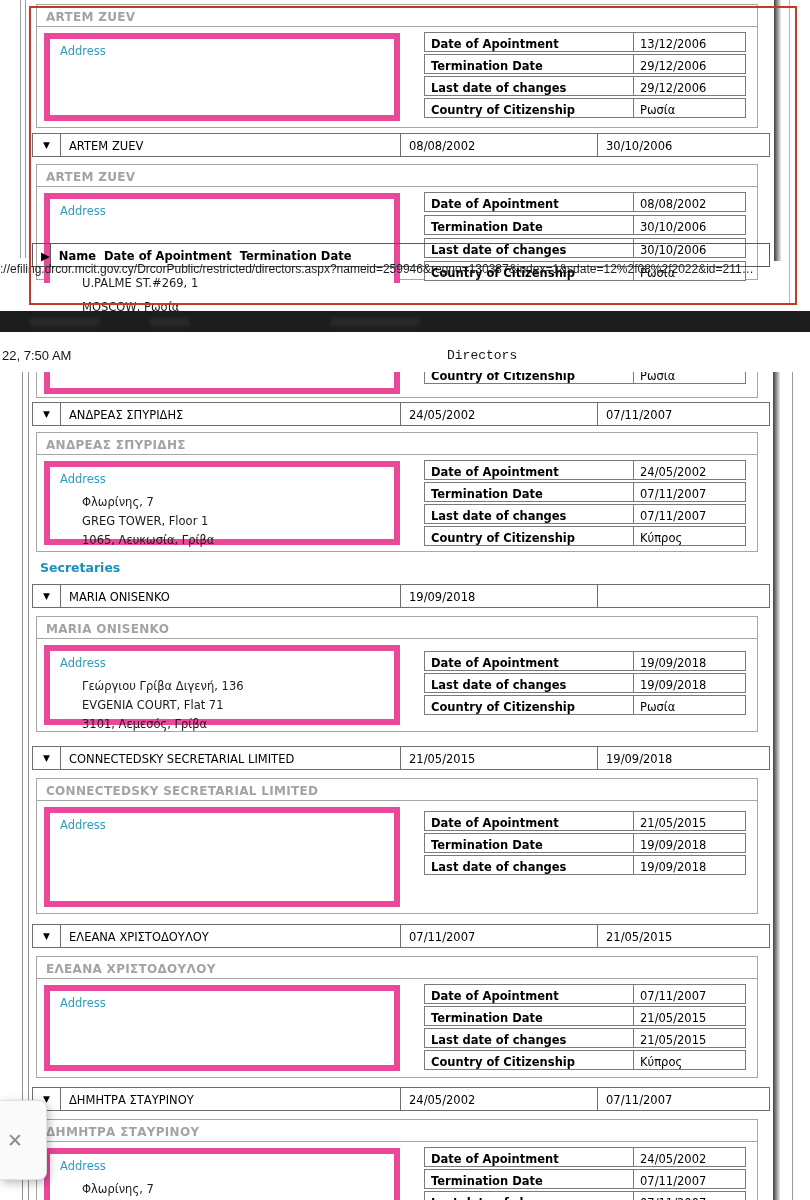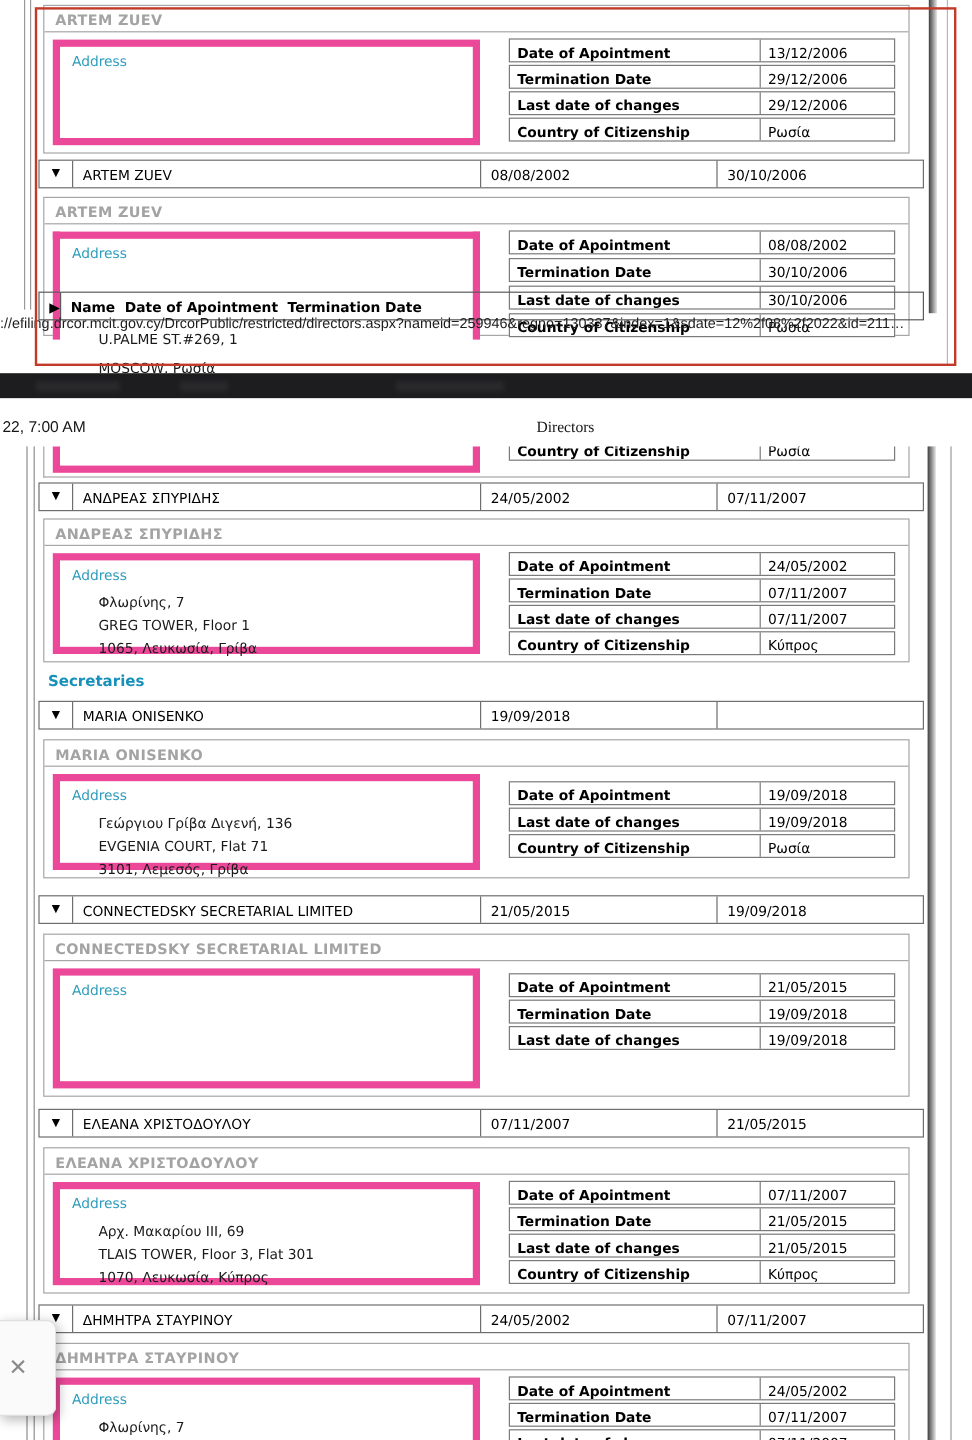--- a/index.html
+++ b/index.html
@@ -51,21 +51,21 @@
             font-family:"Liberation Sans",sans-serif;font-size:12px;color:#1d1d1d;}
 
   
   #separator{position:absolute;left:0;top:311px;width:810px;height:21px;background:#1d1d1f;}
   #separator .smudge{position:absolute;top:7px;height:8px;background:#2a2a2d;filter:blur(2px);}
 
   
   #page2{position:absolute;left:0;top:332px;width:810px;height:868px;overflow:hidden;background:#fff;}
   #p2-timestamp{position:absolute;left:2px;top:16px;font-family:"Liberation Sans",sans-serif;
                 font-size:13px;color:#151515;}
-  #p2-title{position:absolute;left:447px;top:16px;font-family:Liberation Serif, serif;
+  #p2-title{position:absolute;left:447px;top:16px;font-family:Liberation Mono, monospace;
             font-size:13px;color:#151515;}
   #p2-frame-l1{left:22px;top:40px;height:828px;background:#8f8f8f;}
   #p2-frame-l2{left:28px;top:40px;height:828px;background:#8f8f8f;}
   #p2-shadow{position:absolute;left:773px;top:40px;width:7px;height:828px;
              background:linear-gradient(to right,#3f3f3f,#9a9a9a 55%,#eaeaea);}
   #p2-frame-r{left:792px;top:40px;height:828px;background:#9a9a9a;}
 
   #fragment{position:absolute;left:36px;top:40px;width:722px;height:26px;box-sizing:border-box;
             border:1px solid #a6a6a6;border-top:none;overflow:hidden;background:#fff;}
   #fragment .addrpanel{top:-16px;height:38px;}
@@ -168,21 +168,21 @@
   <div id="red-annotation"></div>
 </div>
 
 <div id="separator">
   <div class="smudge" style="left:30px;width:70px;"></div>
   <div class="smudge" style="left:150px;width:40px;"></div>
   <div class="smudge" style="left:330px;width:90px;"></div>
 </div>
 
 <div id="page2">
-  <div id="p2-timestamp">22, 7:00 AM</div>
+  <div id="p2-timestamp">22, 7:50 AM</div>
   <div id="p2-title">Directors</div>
 
   <div class="vline" id="p2-frame-l1"></div>
   <div class="vline" id="p2-frame-l2"></div>
 
   <div id="fragment">
     <div class="addrpanel"></div>
     <div class="fields">
       <div class="frow">
         <div class="flabel">Country of Citizenship</div>
@@ -298,25 +298,20 @@
     <div class="cell c-arrow">▼</div>
     <div class="cell c-name">ΕΛΕΑΝΑ ΧΡΙΣΤΟΔΟΥΛΟΥ</div>
     <div class="cell c-d1">07/11/2007</div>
     <div class="cell c-d2">21/05/2015</div>
   </div>
   <div class="detail" style="top:624px;">
     <div class="d-header">ΕΛΕΑΝΑ ΧΡΙΣΤΟΔΟΥΛΟΥ</div>
     <div class="d-body" style="height:98px;">
       <div class="addrpanel" style="height:86px;">
         <span class="addr-link">Address</span>
-        <div class="addr-lines">
-          <div>Αρχ. Μακαρίου ΙΙΙ, 69</div>
-          <div>TLAIS TOWER, Floor 3, Flat 301</div>
-          <div>1070, Λευκωσία, Κύπρος</div>
-        </div>
       </div>
       <div class="fields">
         <div class="frow">
           <div class="flabel">Date of Apointment</div>
           <div class="fvalue">07/11/2007</div>
           </div>
         <div class="frow">
           <div class="flabel">Termination Date</div>
           <div class="fvalue">21/05/2015</div>
           </div>

